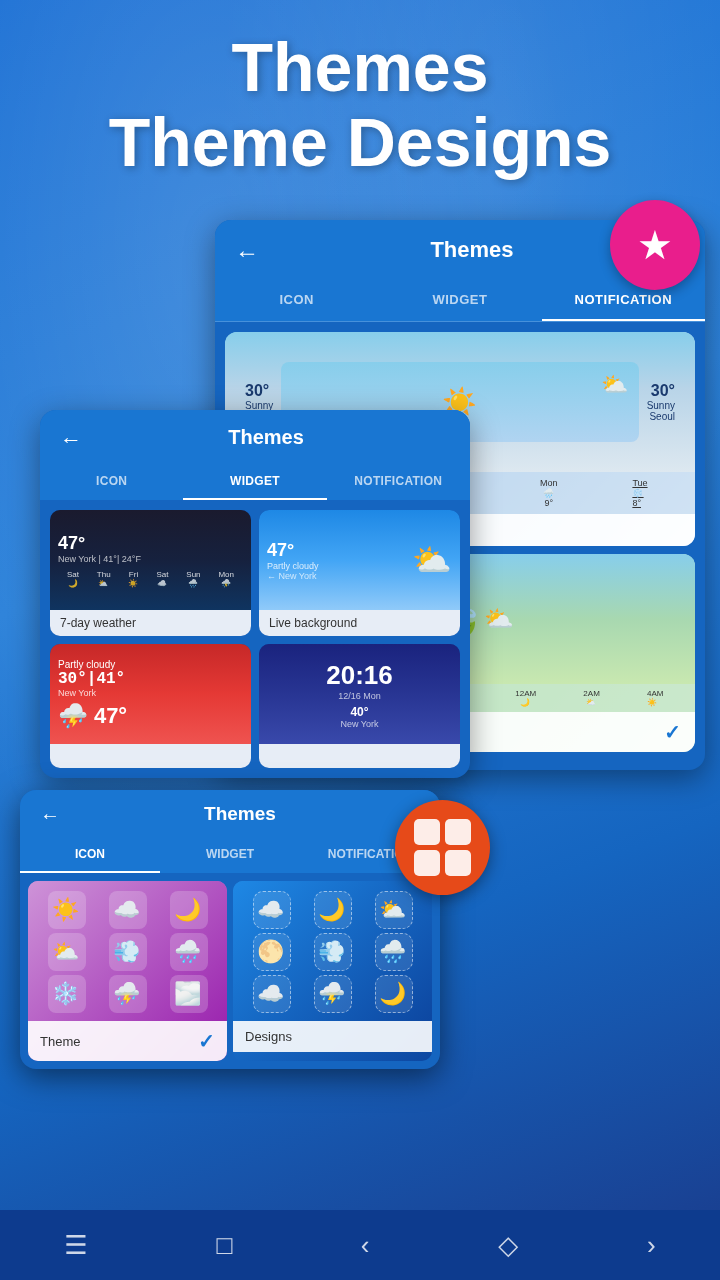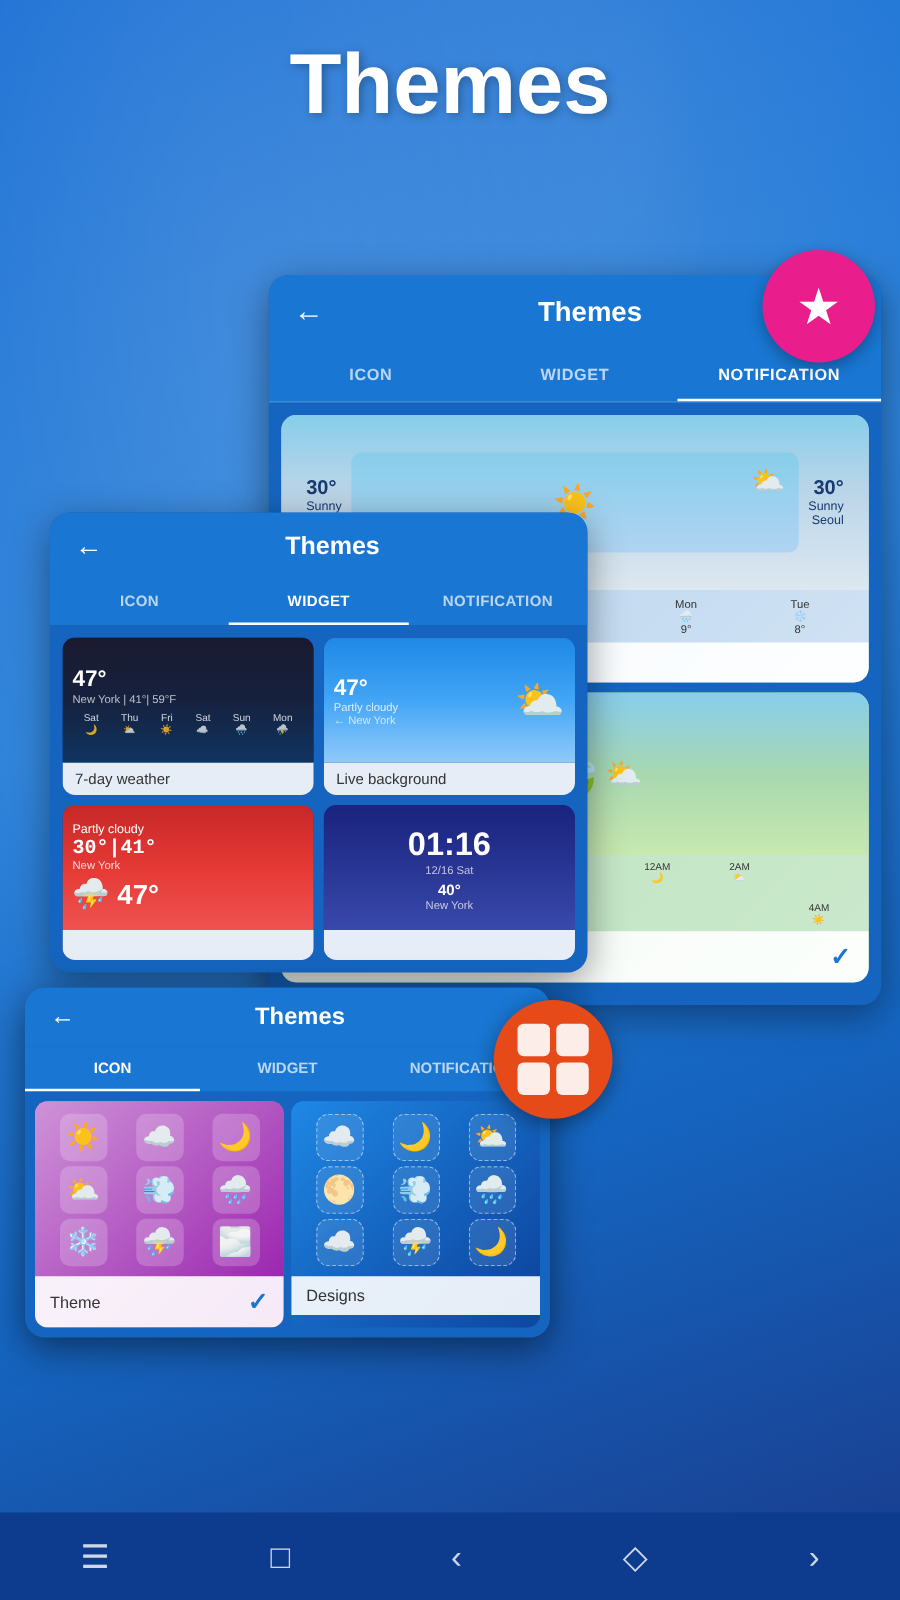--- a/index.html
+++ b/index.html
@@ -392,20 +392,21 @@
       cursor: pointer;
     }
   </style>
 </head>
 <body>
 
 <div class="bg-overlay"></div>
 
 <div class="main-title">
   <div>Themes</div>
+  <div>Theme Designs</div>
 </div>
 
 <div class="badge-circle">
   <span class="star-icon">★</span>
 </div>
 
 <div class="panel-back">
   <div class="panel-header">
     <span class="back-arrow">←</span>
     <span class="panel-title">Themes</span>
@@ -451,21 +452,21 @@
         <div style="text-align:center;font-size:9px;color:#333;">
           <div>Sun</div>
             <div>☁️</div>
             <div>10°</div>
         </div>
         <div style="text-align:center;font-size:9px;color:#333;">
           <div>Mon</div>
             <div>🌧️</div>
             <div>9°</div>
         </div>
-        <div style="text-align:center;font-size:9px;color:#333;">
+        <div style="text-align:left;font-size:9px;color:#333;text-decoration:underline;">
           <div>Tue</div>
             <div>❄️</div>
             <div>8°</div>
         </div>
       </div>
       <div class="card-label">7-day weather</div>
     </div>
 
     <div class="weather-card-medium">
       <div class="card-img2" style="background:linear-gradient(180deg,#87ceeb,#a8d8b0,#c8e8b0);">
@@ -497,21 +498,21 @@
             <div>🌧️</div>
           </div>
         <div style="text-align:center;font-size:8px;color:#333;">
             <div>12AM</div>
             <div>🌙</div>
           </div>
         <div style="text-align:center;font-size:8px;color:#333;">
             <div>2AM</div>
             <div>⛅</div>
           </div>
-        <div style="text-align:center;font-size:8px;color:#333;margin-top:33px;">
+        <div style="text-align:left;font-size:8px;color:#333;">
             <div>4AM</div>
             <div>☀️</div>
           </div>
       </div>
       <div class="card-label2">
         <span>Hourly graph</span>
         <span class="checkmark">✓</span>
       </div>
     </div>
   </div>
@@ -526,21 +527,21 @@
     <div class="tab">ICON</div>
     <div class="tab active">WIDGET</div>
     <div class="tab">NOTIFICATION</div>
   </div>
   <div class="grid">
 
     <div class="grid-item">
       <div class="thumb thumb-dark">
         <div style="padding:8px;width:100%;">
           <div style="color:white;font-size:18px;font-weight:bold;">47°</div>
-          <div style="color:rgba(255,255,255,0.7);font-size:9px;">New York | 41°| 59°F</div>
+          <div style="color:rgba(255,255,255,0.7);font-size:9px;">New York | 41°| 24°F</div>
           <div style="display:flex;justify-content:space-around;margin-top:6px;">
             <div style="text-align:center;color:rgba(255,255,255,0.8);font-size:8px;">
                 <div>Sat</div>
                 <div>🌙</div>
               </div>
             <div style="text-align:center;color:rgba(255,255,255,0.8);font-size:8px;">
                 <div>Thu</div>
                 <div>⛅</div>
               </div>
             <div style="text-align:center;color:rgba(255,255,255,0.8);font-size:8px;">
@@ -590,22 +591,22 @@
             <span style="color:white;font-size:22px;font-weight:bold;">47°</span>
           </div>
         </div>
       </div>
       <div class="label" style="min-height:24px;"></div>
     </div>
 
     <div class="grid-item">
       <div class="thumb thumb-dark2">
         <div style="padding:8px;width:100%;text-align:center;">
-          <div style="color:white;font-size:26px;font-weight:bold;">01:16</div>
-          <div style="color:rgba(255,255,255,0.7);font-size:9px;">12/16 Sat</div>
+          <div style="color:white;font-size:26px;font-weight:bold;">20:16</div>
+          <div style="color:rgba(255,255,255,0.7);font-size:9px;">12/16 Mon</div>
           <div style="color:white;font-size:12px;font-weight:bold;margin-top:4px;">40°</div>
           <div style="color:rgba(255,255,255,0.7);font-size:9px;">New York</div>
         </div>
       </div>
       <div class="label" style="min-height:24px;"></div>
     </div>
   </div>
 </div>
 
 <div class="panel-front">

